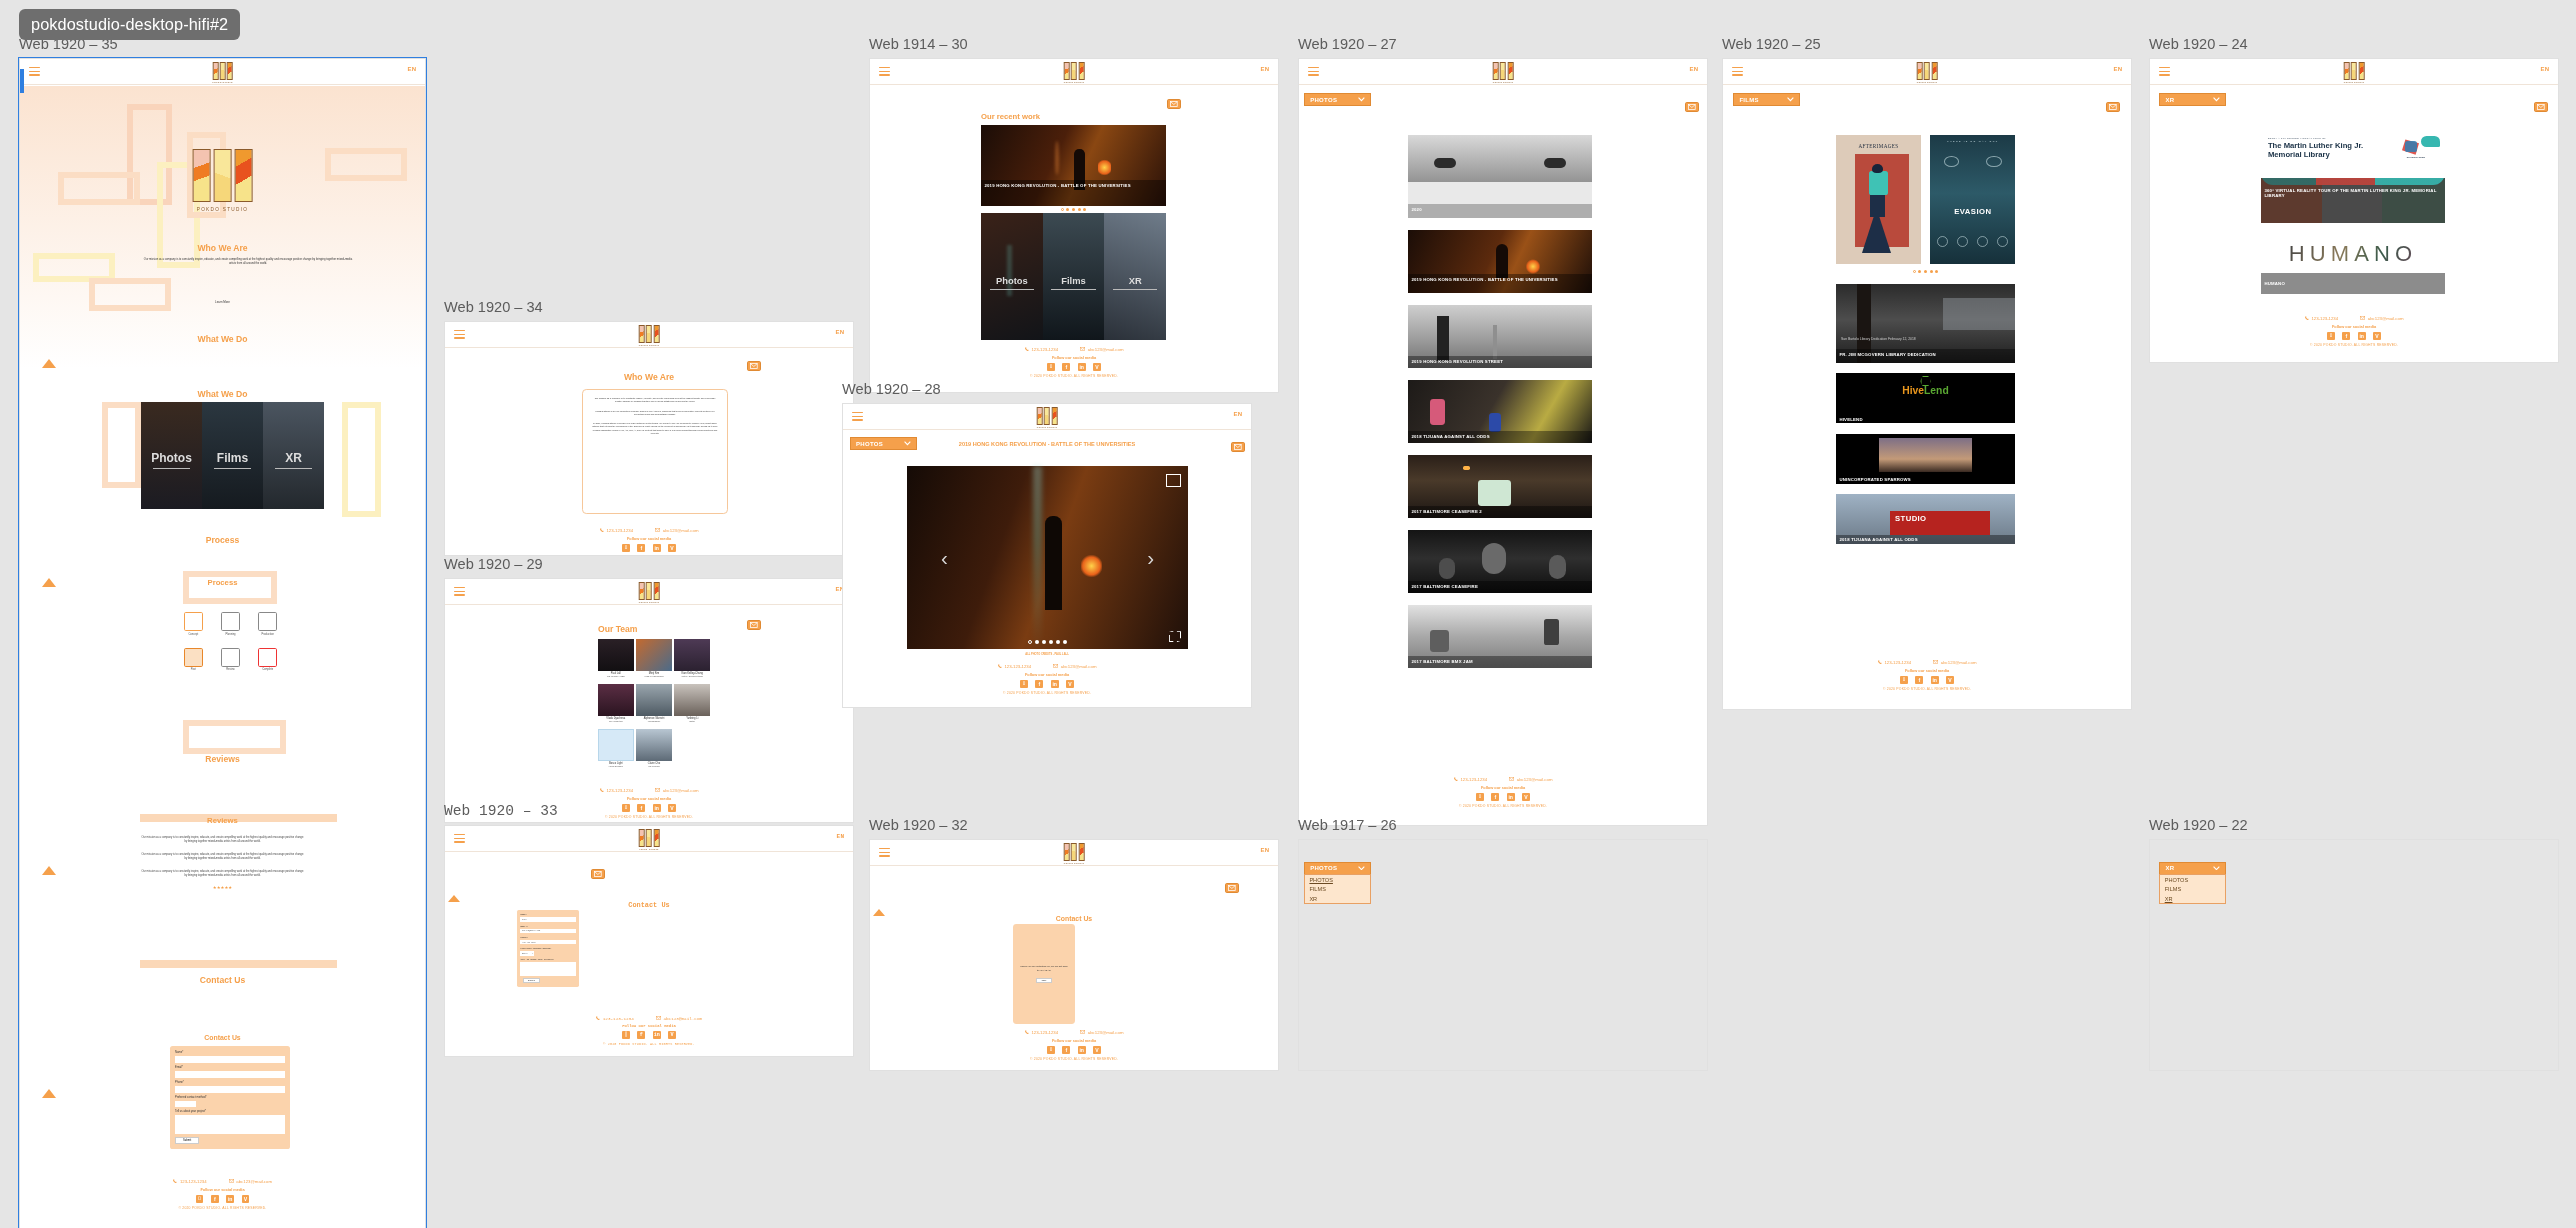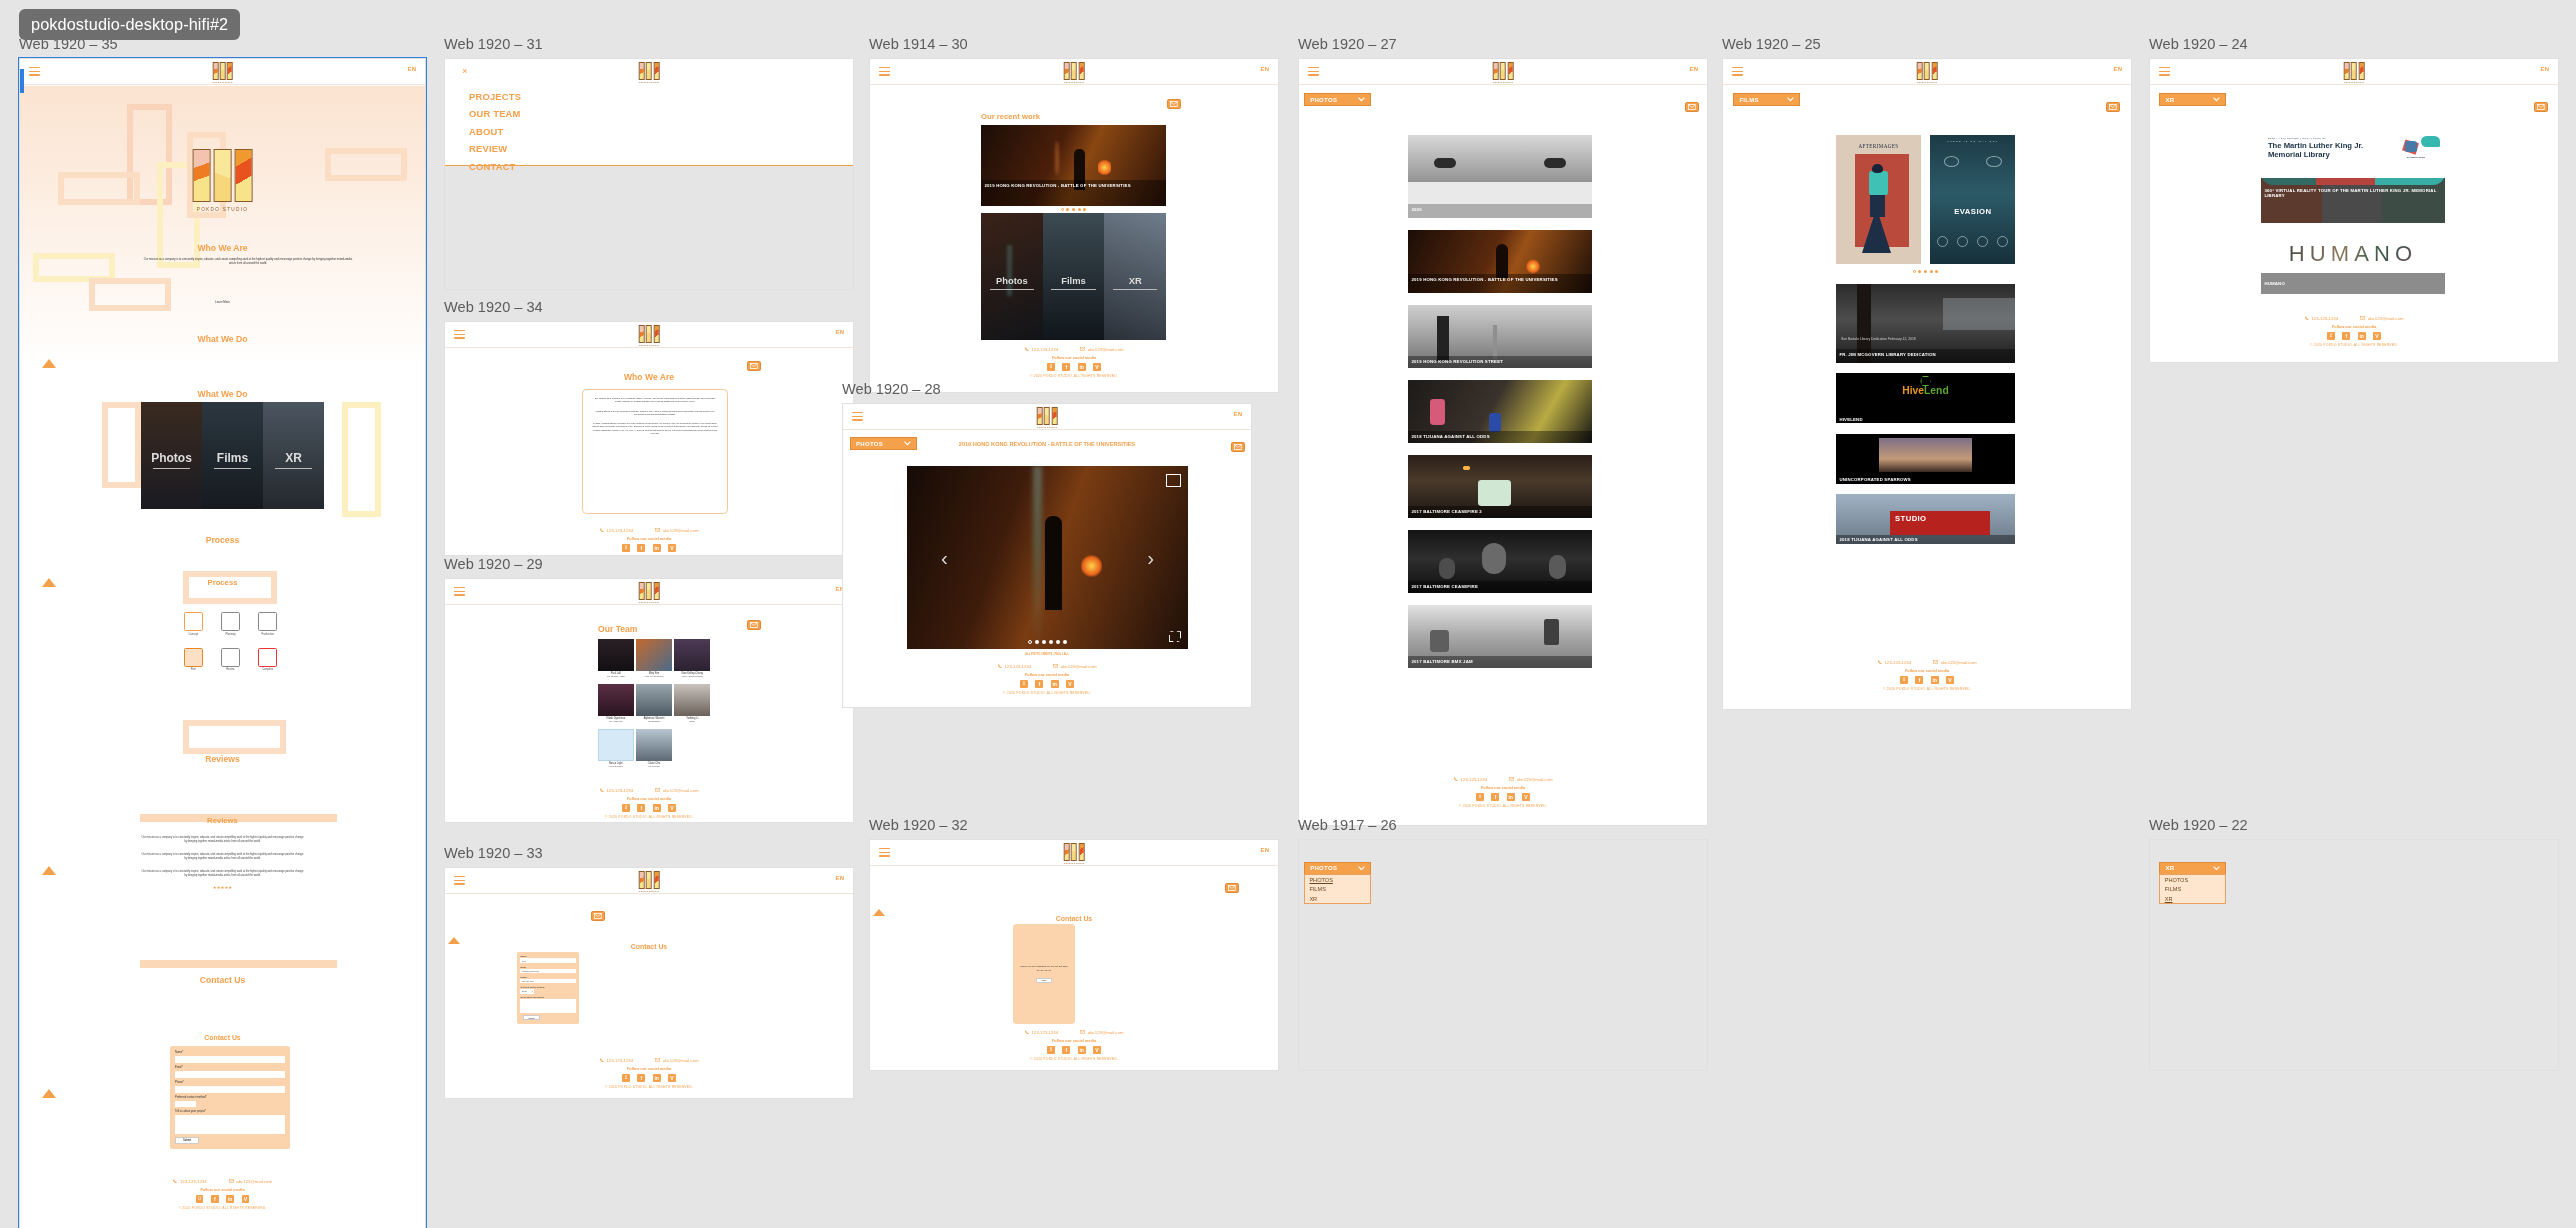--- a/index.html
+++ b/index.html
@@ -257,40 +257,20 @@
           <b>⌷</b>
             <b>f</b>
             <b>in</b>
             <b>V</b>
         </div>
         <div class="copy">© 2020 POKDO STUDIO. ALL RIGHTS RESERVED.</div>
       </div>
     </div>
   </div>
 
-  <div class="frame" style="left:444px; top:36px; width:410px;">
-    <div class="frame-label">Web 1920 – 31</div>
-    <div class="frame-body" style="height:232px;background:#e5e5e5;">
-      <div style="position:absolute;left:0;top:0;right:0;height:107px;background:#fff;border-bottom:0.9px solid #f0a04b;"></div>
-      <div style="position:absolute;left:17px;top:6px;color:#f5a04b;font-size:9.4px;">×</div>
-      <div class="logo" style="top:3.4px;">
-          <i class="a"></i>
-          <i class="b"></i>
-          <i class="c"></i>
-        </div>
-      <div class="logo-cap" style="top:22px;">POKDO STUDIO</div>
-      <div style="position:absolute;left:24px;top:29px;">
-        <div style="color:#f5a04b;font-weight:bold;font-size:9.4px;line-height:1.85;letter-spacing:0.2px;">PROJECTS</div>
-        <div style="color:#f5a04b;font-weight:bold;font-size:9.4px;line-height:1.85;letter-spacing:0.2px;">OUR TEAM</div>
-        <div style="color:#f5a04b;font-weight:bold;font-size:9.4px;line-height:1.85;letter-spacing:0.2px;">ABOUT</div>
-        <div style="color:#f5a04b;font-weight:bold;font-size:9.4px;line-height:1.85;letter-spacing:0.2px;">REVIEW</div>
-        <div style="color:#f5a04b;font-weight:bold;font-size:9.4px;line-height:1.85;letter-spacing:0.2px;">CONTACT</div>
-      </div>
-    </div>
-  </div>
 
   <div class="frame" style="left:444px; top:299px; width:410px;">
     <div class="frame-label">Web 1920 – 34</div>
     <div class="frame-body" style="height:235px;">
       <div class="wb-header">
         <div class="burger">
             <span></span>
             <span></span>
             <span></span>
           </div>
@@ -429,21 +409,21 @@
             <b>⌷</b>
             <b>f</b>
             <b>in</b>
             <b>V</b>
           </div>
         <div class="copy">© 2020 POKDO STUDIO. ALL RIGHTS RESERVED.</div>
       </div>
     </div>
   </div>
 
-  <div class="frame" style="left:444px; top:845px; width:410px;">
+  <div class="frame" style="left:444px; top:803px; width:410px;font-family:Liberation Mono, monospace;">
     <div class="frame-label">Web 1920 – 33</div>
     <div class="frame-body" style="height:232px;">
       <div class="wb-header">
         <div class="burger">
             <span></span>
             <span></span>
             <span></span>
           </div>
         <div class="logo">
             <i class="a"></i>

